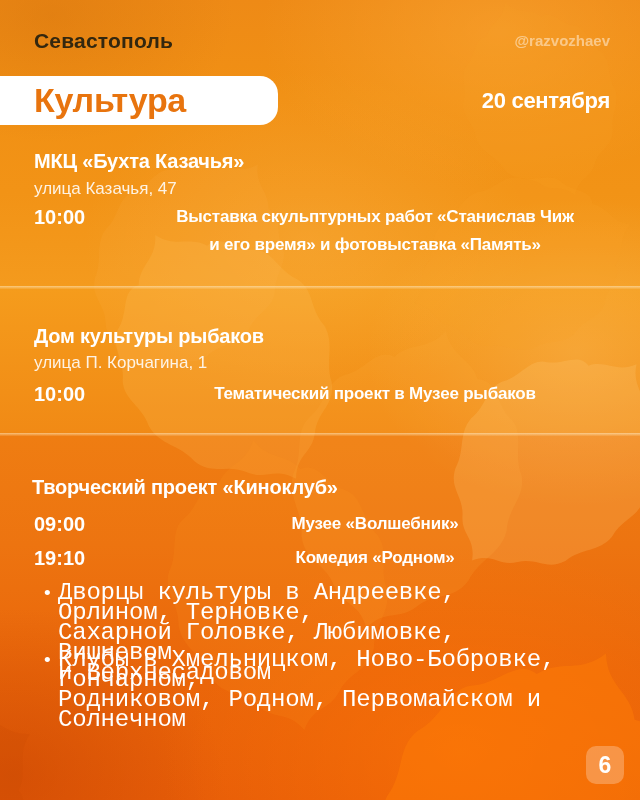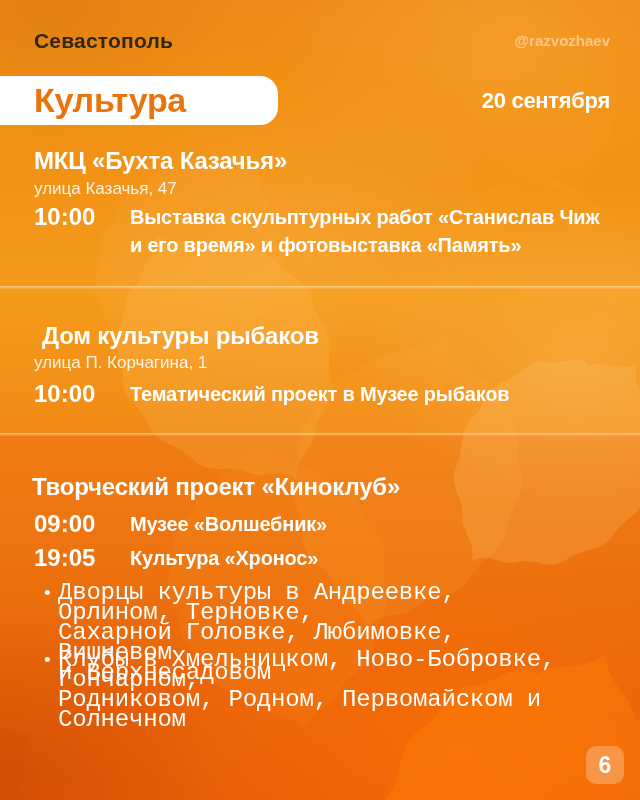--- a/index.html
+++ b/index.html
@@ -29,26 +29,26 @@
   .pill {
     position:absolute; left:-20px; top:0; height:49px; width:298px;
     background:#ffffff; border-radius:18px;
     display:flex; align-items:center;
   }
   .pill span { padding-left:54px; font-size:34px; font-weight:700; color:#e8740e; letter-spacing:-.3px; }
   .date { position:absolute; right:30px; top:0; height:49px; line-height:49px;
           font-size:22px; font-weight:700; color:#fff; letter-spacing:-.3px; }
 
   
-  .venue-title   { font-size:24px; font-weight:700; line-height:32px; letter-spacing:-.2px; }
+  .venue-title   { font-size:20px; font-weight:700; line-height:32px; letter-spacing:-.2px; }
   .venue-address { font-size:17px; font-weight:400; line-height:22px; color:rgba(255,255,255,0.88); }
   .event-row  { position:absolute; left:34px; display:flex; align-items:flex-start; }
-  .event-time { width:96px; flex:0 0 96px; font-size:24px; font-weight:700; line-height:28px; color:#fff; }
-  .event-desc { width:490px; font-size:20px; font-weight:700; line-height:28px; color:#fff;
-                white-space:pre-line; letter-spacing:-.2px; }
+  .event-time { width:96px; flex:0 0 96px; font-size:20px; font-weight:700; line-height:28px; color:#fff; }
+  .event-desc { width:490px; font-size:17px; font-weight:700; line-height:28px; color:#fff;
+                white-space:pre-line; letter-spacing:-.2px;text-align:center; }
 
   .divider { position:absolute; left:0; width:640px; height:3px;
              background:linear-gradient(180deg, rgba(255,240,210,0.55), rgba(255,240,210,0.08)); }
 
   
   .note-item  { position:absolute; left:44px; display:flex; align-items:flex-start; }
   .bullet     { width:14px; flex:0 0 14px; font-size:19px; line-height:20px; color:#fff; }
   .note-text  { width:512px; font-size:24px; font-weight:400; line-height:20px; color:#fff;
                 white-space:pre-line; letter-spacing:-.2px;font-family:Liberation Mono, monospace; }
 
@@ -109,37 +109,37 @@
   <div class="txt venue-title" style="top:145px; left:34px;">МКЦ «Бухта Казачья»</div>
   <div class="txt venue-address" style="top:178px; left:34px;">улица Казачья, 47</div>
   <div class="event-row" style="top:203px;">
     <div class="event-time">10:00</div>
     <div class="event-desc">Выставка скульптурных работ «Станислав Чиж
 и его время» и фотовыставка «Память»</div>
   </div>
 
   <div class="divider" style="top:286px;"></div>
 
-  <div class="txt venue-title" style="top:320px; left:42px;">Дом культуры рыбаков</div>
+  <div class="txt venue-title" style="top:320px; left:34px;">Дом культуры рыбаков</div>
   <div class="txt venue-address" style="top:352px; left:34px;">улица П. Корчагина, 1</div>
   <div class="event-row" style="top:380px;">
     <div class="event-time">10:00</div>
     <div class="event-desc">Тематический проект в Музее рыбаков</div>
   </div>
 
   <div class="divider" style="top:433px;"></div>
 
   <div class="txt venue-title" style="top:471px; left:32px;text-align:center;">Творческий проект «Киноклуб»</div>
   <div class="event-row" style="top:510px;">
     <div class="event-time">09:00</div>
     <div class="event-desc">Музее «Волшебник»</div>
   </div>
   <div class="event-row" style="top:544px;">
-    <div class="event-time">19:05</div>
-    <div class="event-desc">Культура «Хронос»</div>
+    <div class="event-time">19:10</div>
+    <div class="event-desc">Комедия «Родном»</div>
   </div>
 
   <div class="note-item" style="top:583px;">
     <div class="bullet">•</div>
     <div class="note-text">Дворцы культуры в Андреевке, Орлином, Терновке,
 Сахарной Головке, Любимовке, Вишневом
 и Верхнесадовом</div>
   </div>
   <div class="note-item" style="top:650px;">
     <div class="bullet">•</div>

